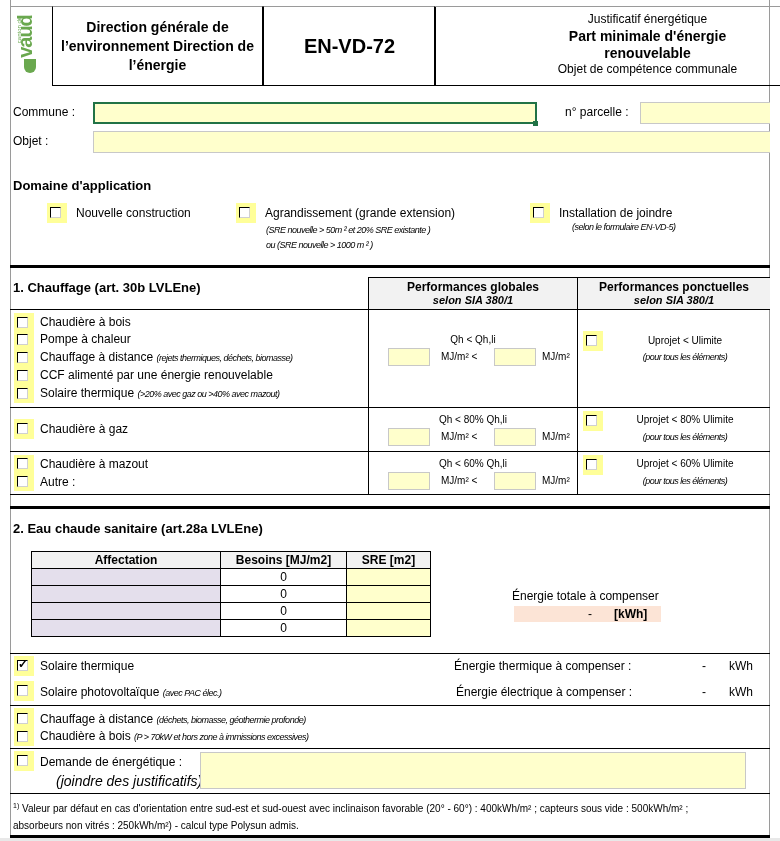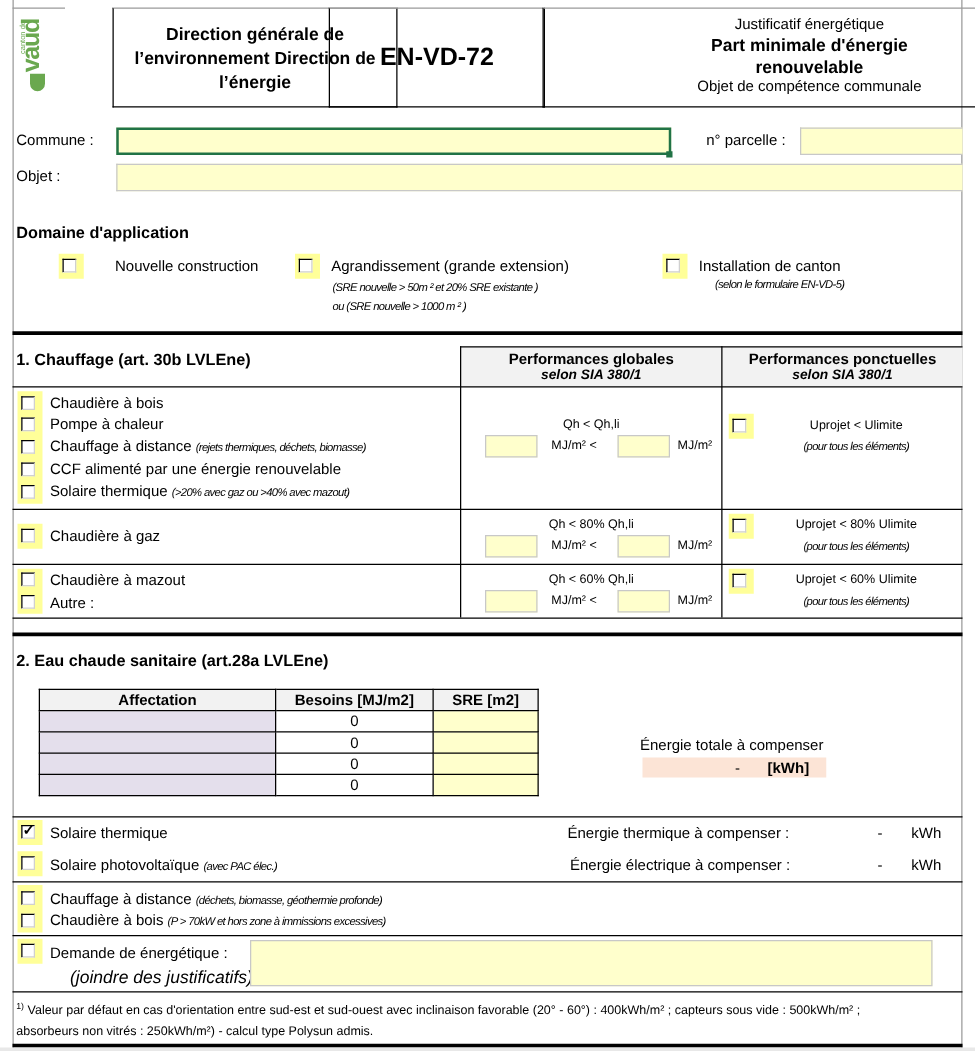--- a/index.html
+++ b/index.html
@@ -35,21 +35,21 @@
 <div class="frame-r"></div>
 
 <div class="abs" style="left:10px;top:6px;width:760px;height:80px;">
   <div class="abs" style="left:0;top:0;width:42px;height:80px;border-top:1px solid #9a9a9a;">
     <div class="abs" style="left:8px;top:0;width:30px;height:70px;">
       <span style="position:absolute;left:-14px;top:18px;transform:rotate(-90deg);color:#6aa84f;font-size:20px;font-weight:bold;letter-spacing:-1px;">vaud</span>
       <span style="position:absolute;left:-12px;top:20px;transform:rotate(-90deg);color:#6aa84f;font-size:6px;white-space:nowrap;">canton de</span>
     </div>
     <div class="abs" style="left:14px;top:52px;width:12px;height:14px;background:#6aa84f;border-radius:0 0 6px 6px;"></div>
   </div>
-  <div class="hdrbox center bold" style="left:42px;top:0;width:228px;height:80px;border-color:#000;border-top-color:#9a9a9a;display:flex;align-items:center;justify-content:center;font-size:14px;line-height:19px;padding:0 6px;margin-left:38px;">
+  <div class="hdrbox center bold" style="left:42px;top:0;width:211px;height:80px;border-color:#000;border-top-color:#9a9a9a;display:flex;align-items:center;justify-content:center;font-size:14px;line-height:19px;padding:0 6px;">
     <span>Direction générale de l’environnement Direction de l’énergie</span>
   </div>
   <div class="hdrbox center bold" style="left:253px;top:0;width:173px;height:80px;border-top-color:#9a9a9a;display:flex;align-items:center;justify-content:center;font-size:20px;">
     <span>EN-VD-72</span>
   </div>
   <div class="hdrbox center" style="left:424px;top:0;width:378px;height:80px;border-top-color:#9a9a9a;border-right:none;padding-left:48px;">
     <div style="margin-top:5px;font-size:12px;">Justificatif énergétique</div>
     <div class="bold" style="font-size:14px;margin-top:2px;">Part minimale d'énergie</div>
     <div class="bold" style="font-size:14px;margin-top:1px;">renouvelable</div>
     <div style="font-size:12px;margin-top:1px;">Objet de compétence communale</div>
@@ -62,33 +62,33 @@
 <span class="lbl" style="left:565px;top:105px;">n° parcelle :</span>
 <div class="inbox" style="left:640px;top:102px;width:130px;height:22px;border-right:none;"></div>
 <span class="lbl" style="left:13px;top:134px;">Objet :</span>
 <div class="inbox" style="left:93px;top:131px;width:677px;height:22px;border-right:none;"></div>
 
 <span class="lbl bold" style="left:13px;top:178px;font-size:13px;">Domaine d'application</span>
 
 <div class="cbwrap" style="left:47px;top:203px;">
     <div class="cb"></div>
   </div>
-<span class="lbl" style="left:76px;top:206px;margin-left:16px;">Nouvelle construction</span>
+<span class="lbl" style="left:76px;top:206px;">Nouvelle construction</span>
 
 <div class="cbwrap" style="left:236px;top:203px;">
     <div class="cb"></div>
   </div>
 <span class="lbl" style="left:265px;top:206px;">Agrandissement (grande extension)</span>
 <span class="lbl note" style="left:266px;top:225px;">(SRE nouvelle &gt; 50m ² et 20% SRE existante )</span>
 <span class="lbl note" style="left:266px;top:240px;">ou (SRE nouvelle &gt; 1000 m ² )</span>
 
 <div class="cbwrap" style="left:530px;top:203px;">
     <div class="cb"></div>
   </div>
-<span class="lbl" style="left:559px;top:206px;">Installation de canton</span>
+<span class="lbl" style="left:559px;top:206px;">Installation de joindre</span>
 <span class="lbl note" style="left:560px;top:222px;margin-left:12px;">(selon le formulaire EN-VD-5)</span>
 
 <div class="hline thick" style="top:265px;"></div>
 
 <span class="lbl bold" style="left:13px;top:280px;font-size:13px;">1. Chauffage (art. 30b LVLEne)</span>
 
 <div class="abs" style="left:368px;top:277px;width:402px;height:32px;background:#f2f2f2;border-top:1px solid #000;"></div>
 <div class="abs" style="left:368px;top:277px;width:1px;height:217px;background:#000;"></div>
 <div class="abs" style="left:577px;top:277px;width:1px;height:217px;background:#000;"></div>
 <div class="abs center bold" style="left:369px;top:280px;width:208px;">

